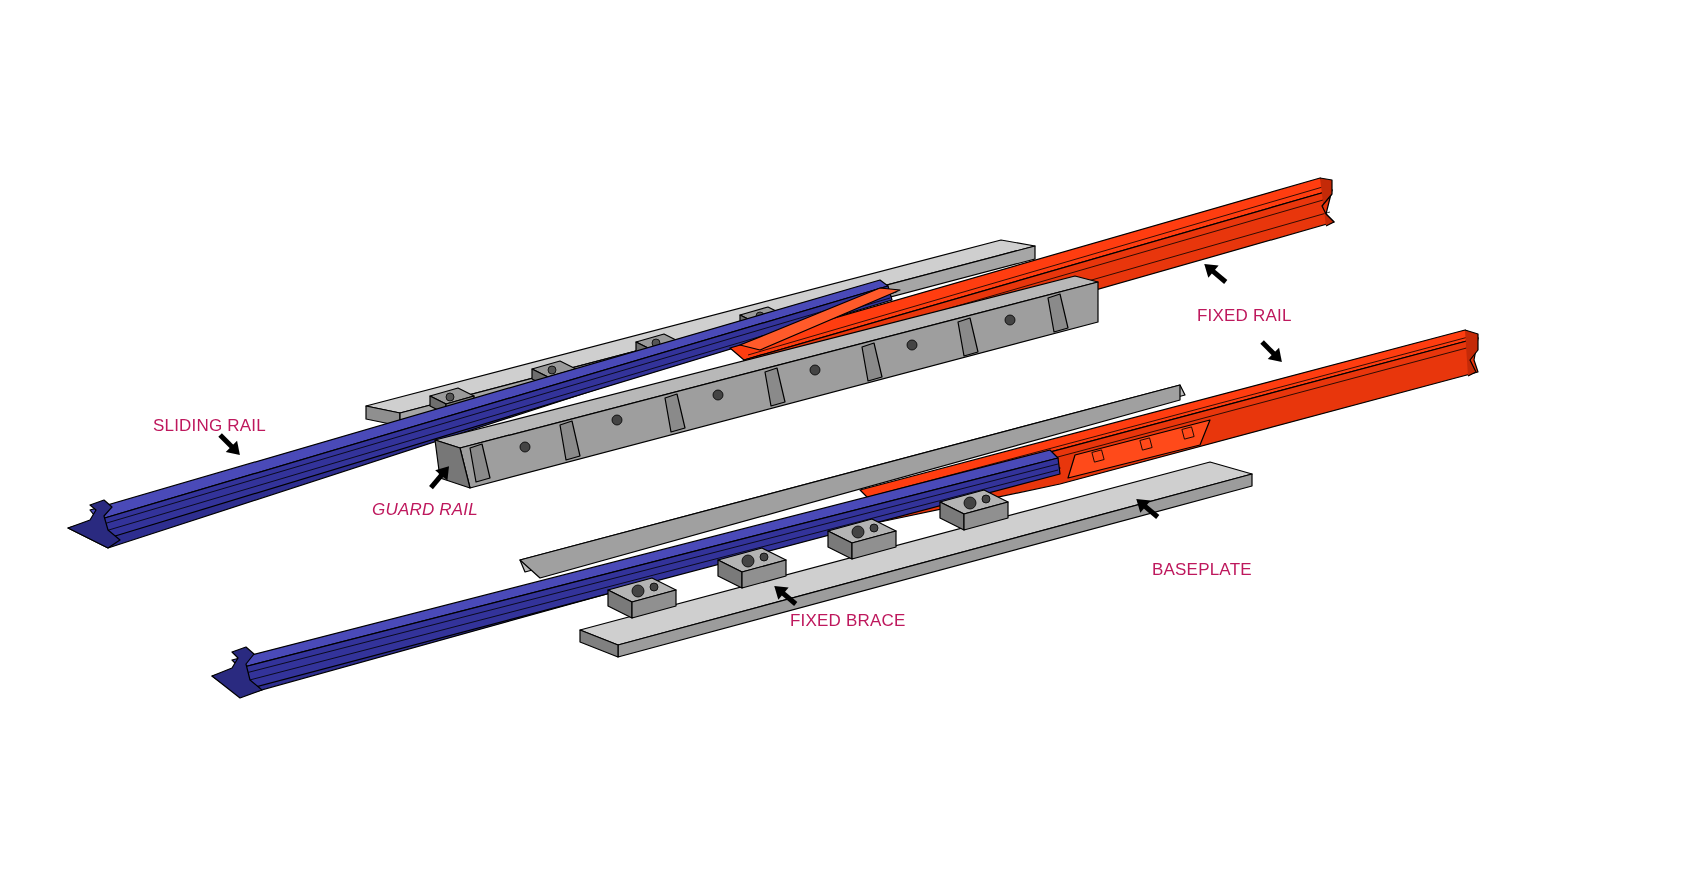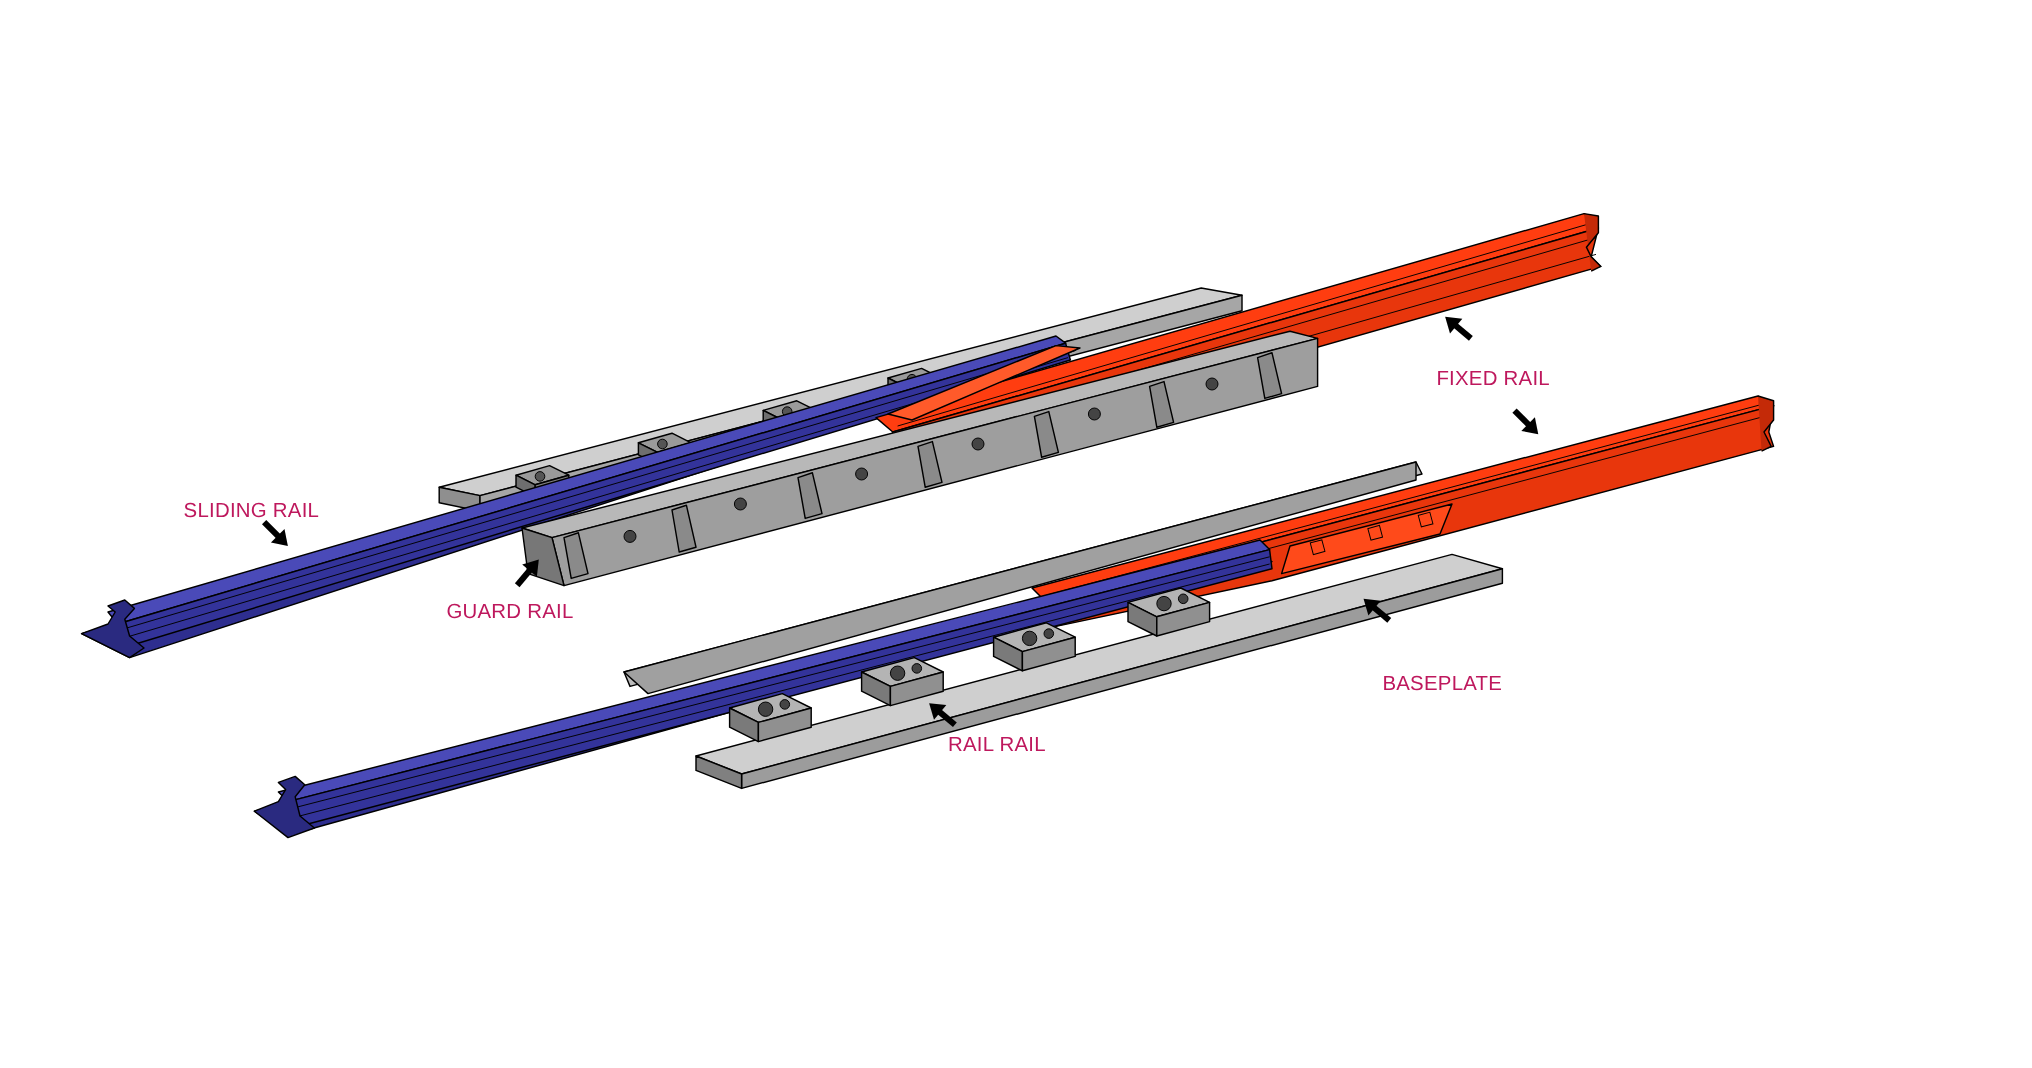--- a/index.html
+++ b/index.html
@@ -198,16 +198,16 @@
 
     <g transform="translate(785,595) rotate(-140)">
           <rect x="-14" y="-2.5" width="18" height="5"></rect>
           <polygon points="2,-8 14,0 2,8"></polygon>
         </g>
   </g>
 </svg>
 </div>
 
 <div class="label" style="left:153px; top:416px;">SLIDING RAIL</div>
-<div class="label" style="left:372px; top:500px;">GUARD RAIL</div>
+<div class="label" style="left:372px; top:500px;font-style:italic;">GUARD RAIL</div>
 <div class="label" style="left:1197px; top:306px;">FIXED RAIL</div>
 <div class="label" style="left:1152px; top:560px;">BASEPLATE</div>
-<div class="label" style="left:790px; top:611px;">RAIL RAIL</div>
+<div class="label" style="left:790px; top:611px;">FIXED BRACE</div>
 
 </body></html>

